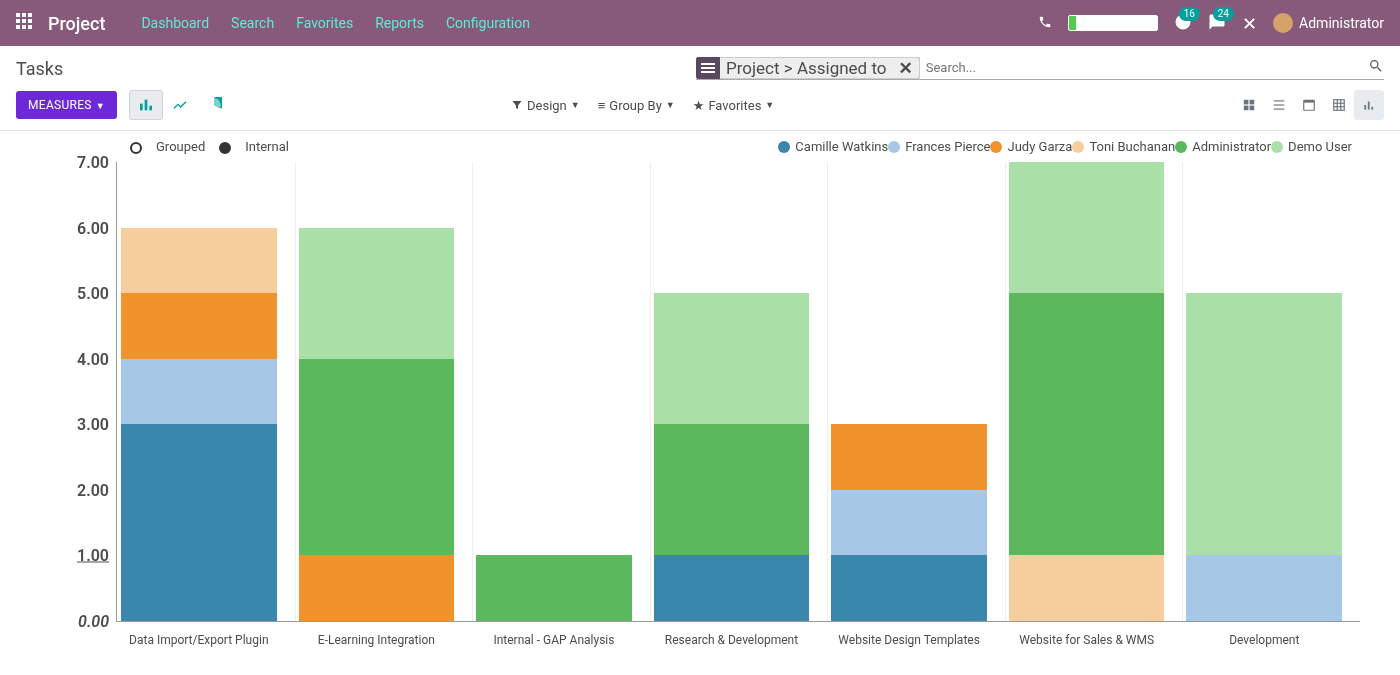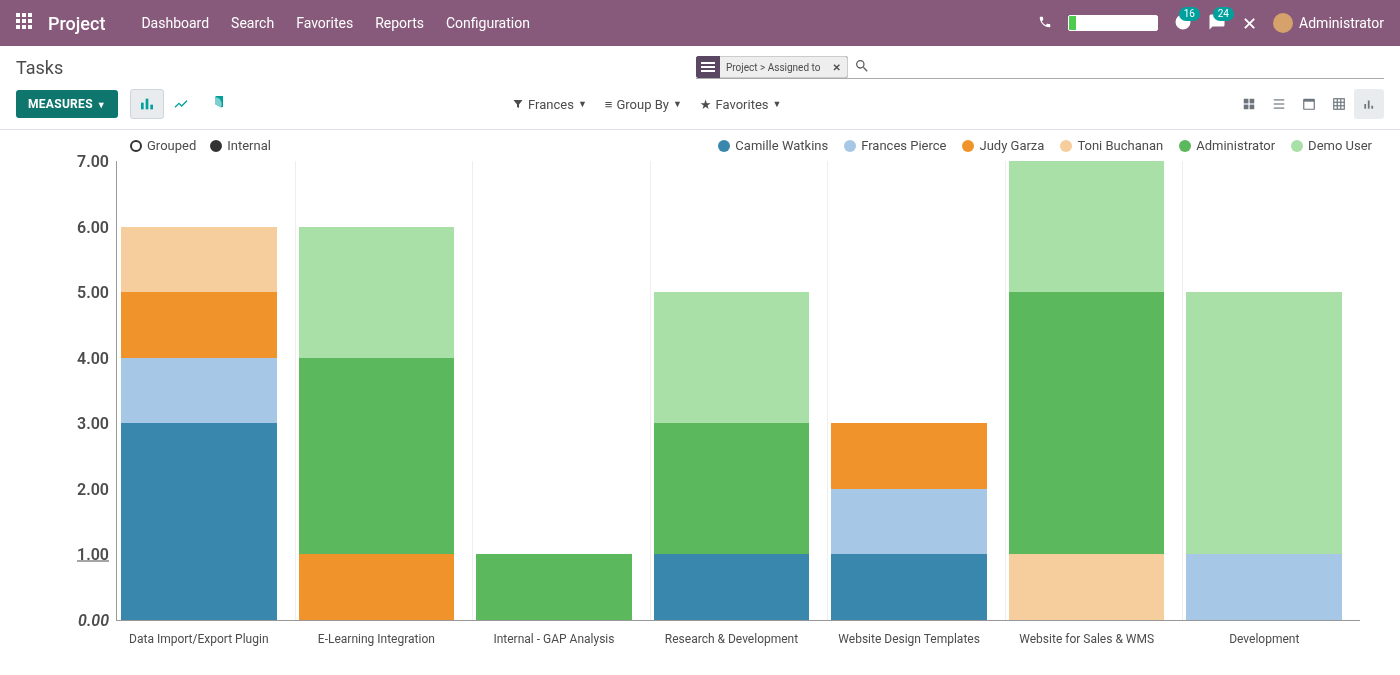--- a/index.html
+++ b/index.html
@@ -3,62 +3,62 @@
 <meta charset="utf-8">
 <style>
 * { margin:0; padding:0; box-sizing:border-box; font-family:-apple-system,BlinkMacSystemFont,"Segoe UI",Roboto,sans-serif; }
 body { background:#fff; color:#4c4c4c; font-size:13px; width:1400px; height:675px; overflow:hidden; }
 
 
 .navbar { height:46px; background:#875A7B; display:flex; align-items:center; color:#fff; padding:13px 16px; }
 .navbar .apps-icon { margin-right:16px; font-size:16px; }
 .navbar .brand { font-size:18px; font-weight:500; margin-right:36px; }
 .navbar .menu { display:flex; gap:22px; }
-.navbar .menu a { color:#ffffff; text-decoration:none; font-size:14px; cursor:pointer; }
+.navbar .menu a { color:#5eead4; text-decoration:none; font-size:14px; cursor:pointer; }
 .navbar .right { margin-left:auto; display:flex; align-items:center; gap:16px; }
 .navbar .badge-wrap { position:relative; }
 .navbar .badge { position:absolute; top:-6px; right:-8px; background:#00a09d; color:#fff; font-size:10px; border-radius:8px; padding:1px 5px; line-height:12px; }
 .navbar .prog { width:90px; height:16px; border:1px solid #fff; background:#fff; border-radius:2px; overflow:hidden; position:relative; }
 .navbar .prog-fill { height:100%; background:#4eca4e; width:8%; }
 .navbar .user { display:flex; align-items:center; gap:6px; font-size:14px; }
 .navbar .avatar { width:20px; height:20px; border-radius:50%; background:#d4a26a; display:inline-block; }
 .navbar svg { fill:#fff; }
 
 
 .cp1 { display:flex; align-items:center; padding:10px 16px 6px; }
 .cp1 .breadcrumb { font-size:18px; color:#4c4c4c; }
 .cp1 .search-area { margin-left:auto; display:flex; align-items:center; border-bottom:1px solid #aaa; width:688px; }
-.search-facet { display:flex; align-items:flex-start; background:#6b5773; color:#fff; border-radius:3px; font-size:10px; height:22px; }
+.search-facet { display:flex; align-items:flex-start; background:#6b5773; color:#fff; border-radius:3px; font-size:17px; height:22px; }
 .search-facet .facet-icon { width:24px; height:22px; background:#5a4862; display:flex; align-items:center; justify-content:center; border-radius:3px 0 0 3px; }
 .search-facet .facet-label { padding:0 6px; background:#eee; color:#4c4c4c; height:22px; display:flex; align-items:center; border-top:1px solid #ccc; border-bottom:1px solid #ccc; }
 .search-facet .facet-close { padding:0 6px; color:#4c4c4c; background:#eee; height:22px; display:flex; align-items:center; border:1px solid #ccc; border-left:none; border-radius:0 3px 3px 0; cursor:pointer; font-weight:bold; }
 .search-input { flex:1; border:none; outline:none; padding:4px 6px; font-size:13px; background:transparent; }
 .search-btn { margin-left:6px; cursor:pointer; }
 
 
 .cp2 { display:flex; align-items:center; padding:4px 16px 10px; border-bottom:1px solid #dee2e6; }
-.measures-btn { background:#0f766e; color:#fff; border:none; padding:7px 12px; font-size:12px; font-weight:700; border-radius:3px; cursor:pointer; letter-spacing:0.3px; }
+.measures-btn { background:#6d28d9; color:#fff; border:none; padding:7px 12px; font-size:12px; font-weight:400; border-radius:3px; cursor:pointer; letter-spacing:0.3px; }
 .measures-btn .caret { font-size:9px; margin-left:4px; }
 .chart-type-group { display:flex; margin-left:12px; gap:0; }
 .ct-btn { width:34px; height:30px; border:1px solid transparent; background:transparent; display:flex; align-items:center; justify-content:center; cursor:pointer; color:#00a09d; }
 .ct-btn.active { background:#e9ecef; border-color:#ced4da; border-radius:3px; }
 .cp2 .filter-group { margin-left:auto; display:flex; gap:18px; align-items:center; color:#4c4c4c; font-size:13px; }
 .filter-btn { display:flex; align-items:center; gap:4px; cursor:pointer; }
 .filter-btn .caret { font-size:9px; }
 .view-switch { margin-left:auto; display:flex; gap:0; }
 .vs-btn { width:30px; height:30px; display:flex; align-items:center; justify-content:center; cursor:pointer; color:#6c757d; border-radius:3px; }
 .vs-btn.active { background:#e9ecef; }
 
 
 .legend-row { display:flex; align-items:center; padding:8px 0 8px 130px; font-size:13px; color:#4c4c4c; }
 .mode-toggle { display:flex; gap:14px; }
-.mode-item { display:flex; align-items:center; gap:5px; cursor:pointer; }
+.mode-item { display:flex; align-items:flex-end; gap:14px; cursor:pointer; }
 .radio-o { width:12px; height:12px; border:2px solid #333; border-radius:50%; display:inline-block; }
 .radio-f { width:12px; height:12px; border:2px solid #333; border-radius:50%; background:#333; display:inline-block; }
-.series-legend { margin-left:auto; display:flex; gap:16px; padding-right:28px; }
+.series-legend { margin-left:auto; display:flex; gap:0; padding-right:48px; }
 .leg-item { display:flex; align-items:center; gap:5px; cursor:pointer; }
 .leg-dot { width:12px; height:12px; border-radius:50%; display:inline-block; }
 
 
 .chart-wrap { position:relative; padding:0 40px 0 60px; }
 .plot { position:relative; height:460px; border-left:1px solid #999; border-bottom:1px solid #999; margin-left:56px; }
 .ytick { position:absolute; right:100%; transform:translateY(50%); font-size:16px; color:#4c4c4c; padding-right:8px; font-weight:600; white-space:nowrap; }
 .grid-v { position:absolute; top:0; bottom:0; border-left:1px solid #eee; }
 .bars { position:absolute; left:0; right:0; bottom:0; top:0; display:flex; }
 .bar-col { flex:1; position:relative; height:100%; }
@@ -128,20 +128,21 @@
       <span class="facet-icon">
           <span class="hamburger-lines">
             <span></span>
             <span></span>
             <span></span>
           </span>
         </span>
       <span class="facet-label">Project &gt; Assigned to</span>
       <span class="facet-close">✕</span>
     </div>
+    <input class="search-input" placeholder="Search..." style="">
     <span class="search-btn">
       <svg width="16" height="16" viewBox="0 0 24 24" fill="#5f5f5f">
           <path d="M15.5 14h-.8l-.3-.3a6.5 6.5 0 10-.7.7l.3.3v.8l5 5 1.5-1.5-5-5zm-6 0a4.5 4.5 0 110-9 4.5 4.5 0 010 9z"></path>
         </svg>
     </span>
   </div>
 </div>
 
 <div class="cp2">
   <button class="measures-btn"><span>MEASURES</span><span class="caret">▼</span></button>
@@ -164,21 +165,21 @@
           <path d="M12 2a10 10 0 018.7 15L12 12V2z" fill="#7ecfce"></path>
         </svg>
       </div>
   </div>
 
   <div class="filter-group" style="margin-left:280px">
     <div class="filter-btn">
       <svg width="12" height="12" viewBox="0 0 24 24" fill="#4c4c4c">
           <path d="M3 4h18l-7 9v7l-4-2v-5L3 4z"></path>
         </svg>
-      <span>Frances</span>
+      <span>Design</span>
         <span class="caret">▼</span>
     </div>
     <div class="filter-btn">
       <span style="font-weight:bold">≡</span>
       <span>Group By</span>
         <span class="caret">▼</span>
     </div>
     <div class="filter-btn">
       <span>★</span>
       <span>Favorites</span>

